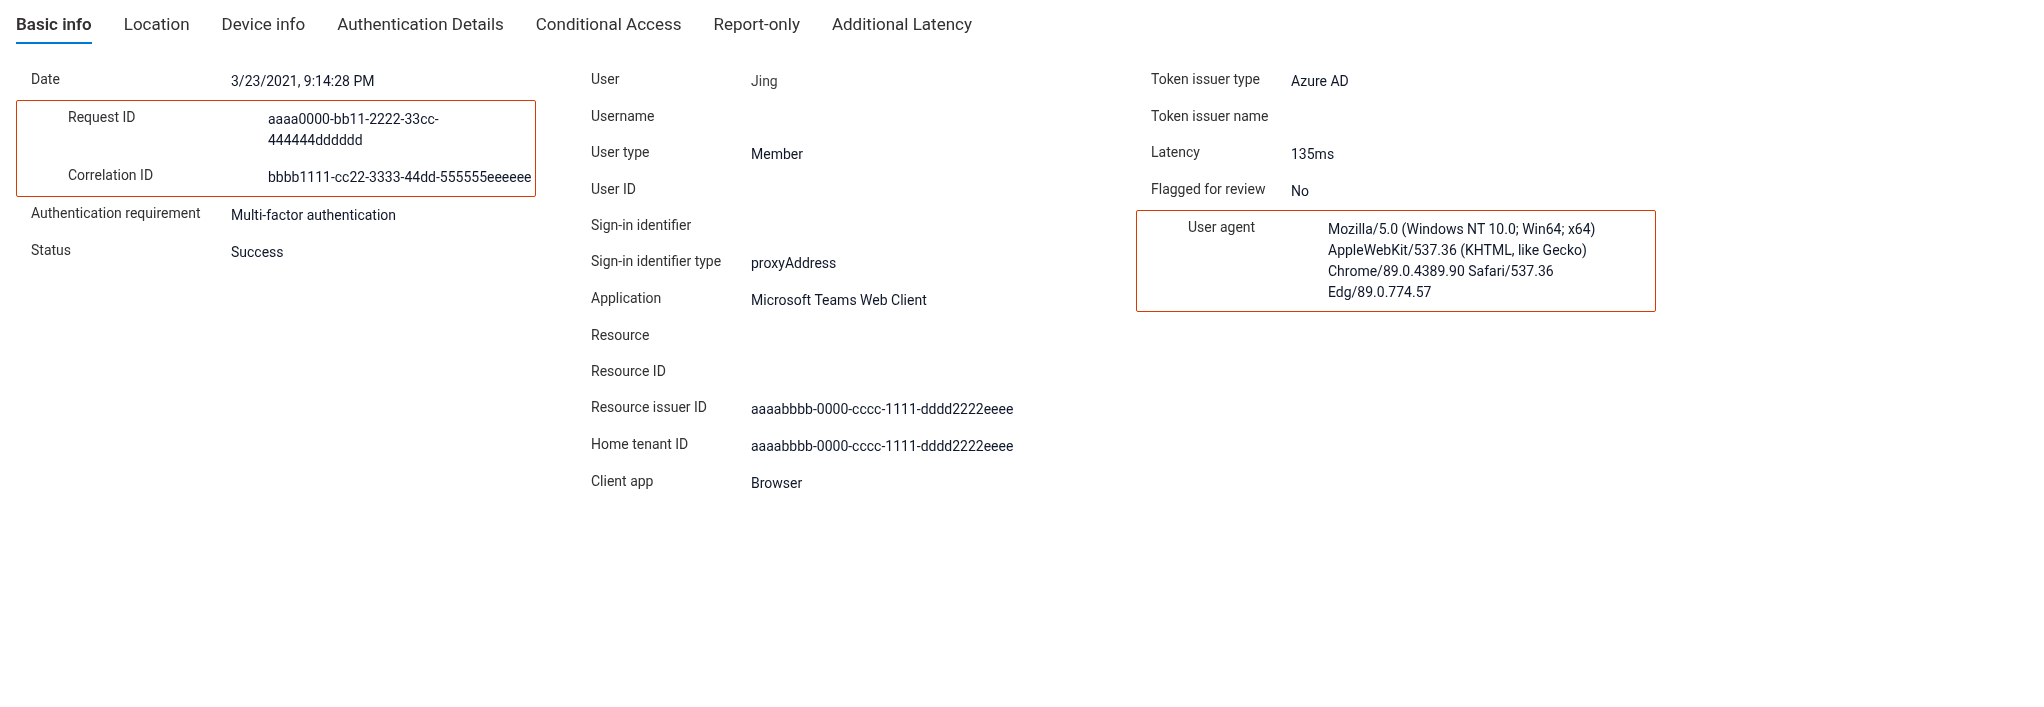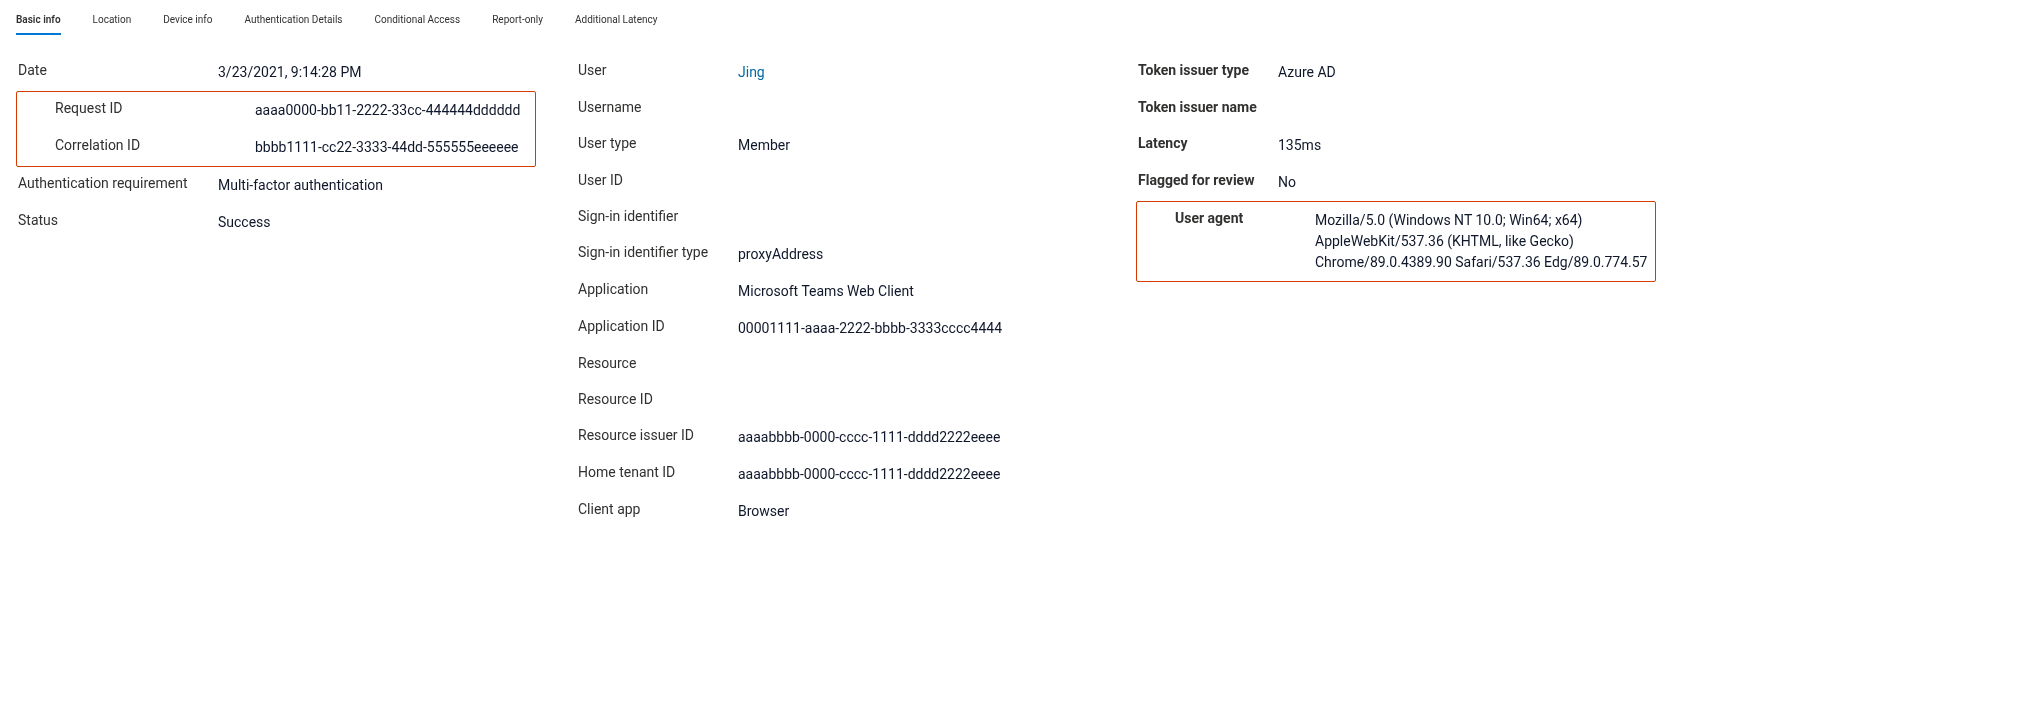--- a/index.html
+++ b/index.html
@@ -18,21 +18,21 @@
   
   .tabs {
     display: flex;
     align-items: flex-end;
     gap: 32px;
     border-bottom: 1px solid transparent;
     margin-bottom: 18px;
   }
   .tab {
     padding: 6px 0 8px 0;
-    font-size: 10px;
+    font-size: 17px;
     color: #323130;
     cursor: pointer;
     border-bottom: 2px solid transparent;
   }
   .tab.active {
     font-weight: 600;
     border-bottom: 2px solid #0078d4;
     color: #323130;
   }
   
@@ -44,34 +44,35 @@
   .col1 { width: 520px; }
   .col2 { width: 520px; }
   .col3 { width: 520px; }
   
   .row {
     display: flex;
     align-items: flex-start;
     padding: 8px 2px;
     box-sizing: border-box;
     min-height: 36px;
+    margin-left: 13px;
   }
   .kv-label {
     width: 200px;
     flex: 0 0 200px;
     color: #323130;
   }
   .col2 .kv-label { width: 160px; flex: 0 0 160px; }
-  .col3 .kv-label { width: 140px; flex: 0 0 140px; font-weight: bold; }
+  .col3 .kv-label { width: 140px; flex: 0 0 140px; }
   .kv-value {
     flex: 1;
     color: #0f172a;
     line-height: 1.5;
   }
-  .kv-value.link { color: #0369a1; cursor: pointer; }
+  .kv-value.link { color: #404040; cursor: pointer; }
   .highlight {
     border: 1.5px solid #d83b01;
     border-radius: 2px;
     padding-left: 36px;
   }
 </style>
 </head>
 <body>
 
 <div class="page">
@@ -137,24 +138,20 @@
       </div>
       <div class="row">
         <div class="kv-label">Sign-in identifier type</div>
         <div class="kv-value">proxyAddress</div>
       </div>
       <div class="row">
         <div class="kv-label">Application</div>
         <div class="kv-value">Microsoft Teams Web Client</div>
       </div>
       <div class="row">
-        <div class="kv-label">Application ID</div>
-        <div class="kv-value">00001111-aaaa-2222-bbbb-3333cccc4444</div>
-      </div>
-      <div class="row">
         <div class="kv-label">Resource</div>
         <div class="kv-value"></div>
       </div>
       <div class="row">
         <div class="kv-label">Resource ID</div>
         <div class="kv-value"></div>
       </div>
       <div class="row">
         <div class="kv-label">Resource issuer ID</div>
         <div class="kv-value">aaaabbbb-0000-cccc-1111-dddd2222eeee</div>

